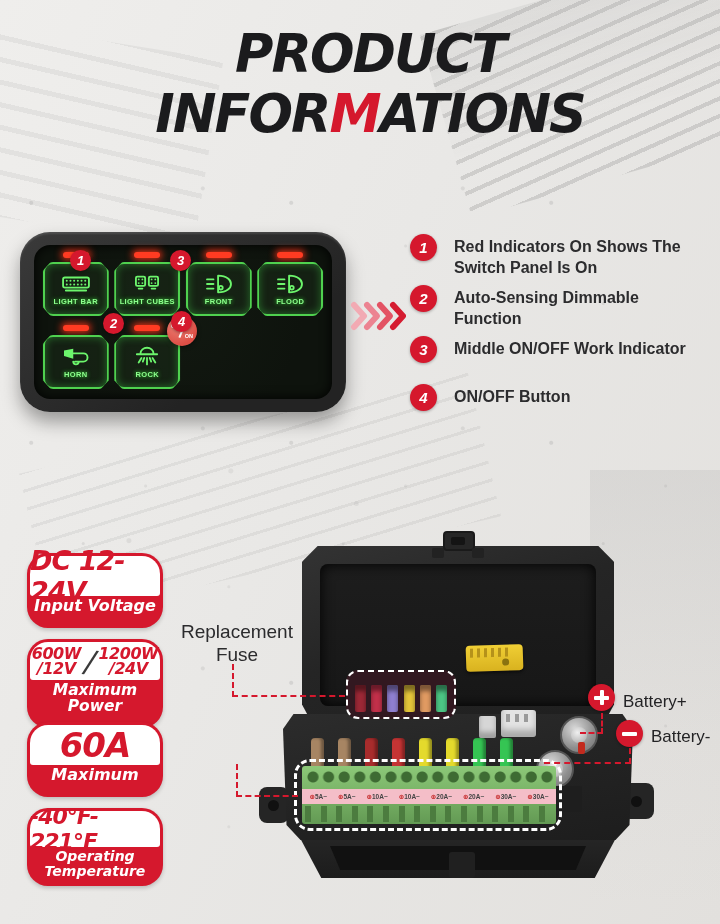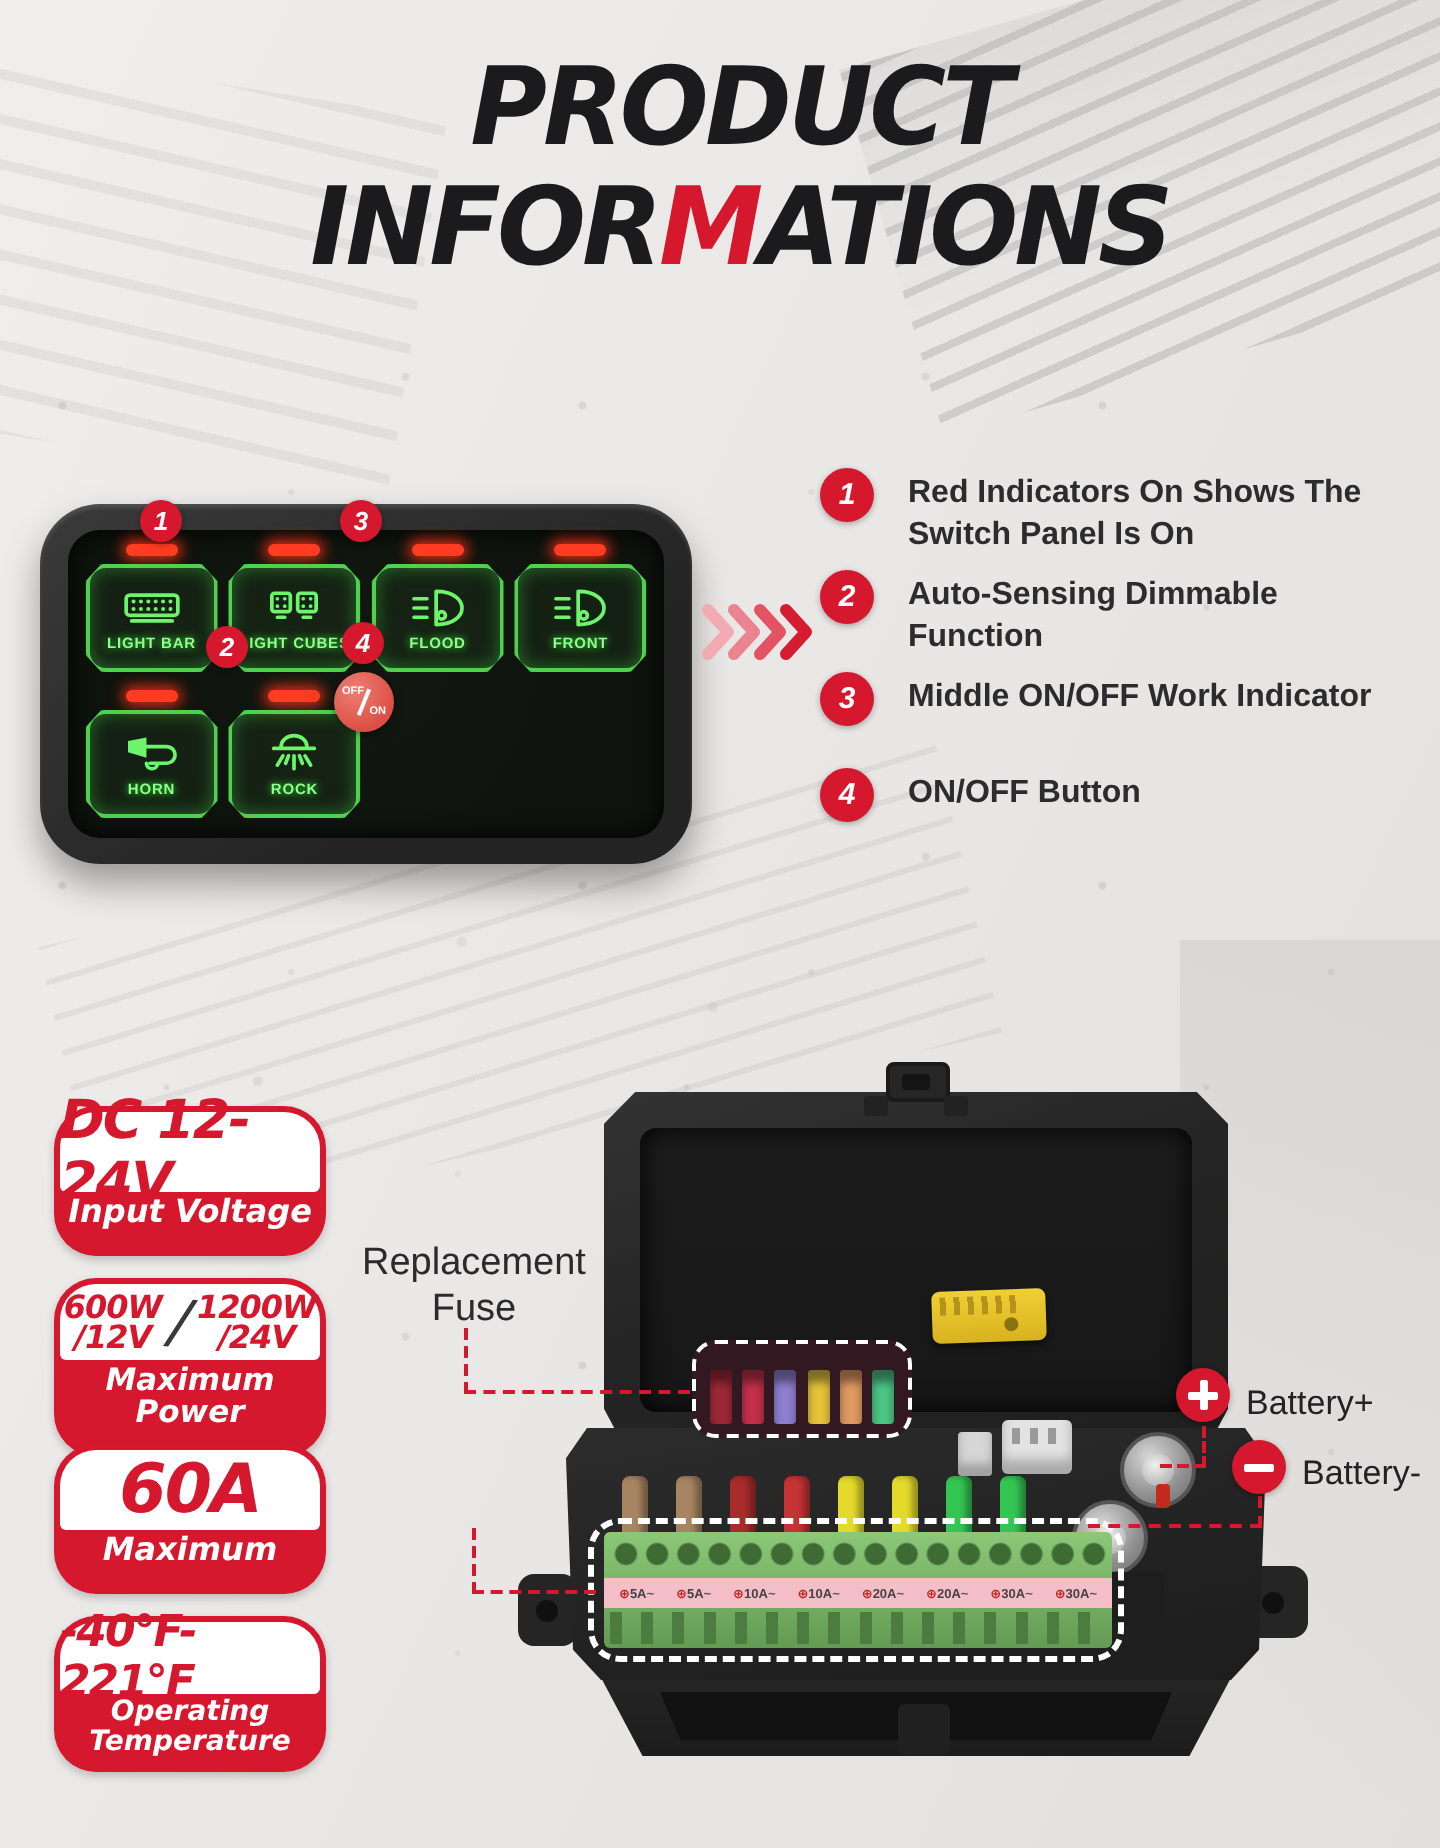--- a/index.html
+++ b/index.html
@@ -36,21 +36,21 @@
       radial-gradient(circle at 78% 16%,rgba(120,120,120,.4) 1.5px,transparent 2.5px),
       radial-gradient(circle at 88% 82%,rgba(120,120,120,.3) 1px,transparent 2px);
     background-size:260px 240px;}
   
   .title{position:absolute;left:0;top:24px;width:740px;text-align:center;z-index:2;
     font-family:"DejaVu Sans","Liberation Sans",sans-serif;
     font-weight:bold;font-style:italic;color:#1b1b1d;
     font-size:54px;line-height:60px;letter-spacing:-2px;transform:scaleX(.97);}
   .title .accent{color:#d5182d;}
   
-  .panel{position:absolute;left:20px;top:252px;width:326px;height:180px;z-index:2;
+  .panel{position:absolute;left:20px;top:232px;width:326px;height:180px;z-index:2;
     background:linear-gradient(145deg,#3a3a3a,#232323 70%);
     border-radius:30px;box-shadow:0 10px 18px rgba(0,0,0,.35), inset 0 2px 2px rgba(255,255,255,.12);}
   .screen{position:absolute;left:14px;top:13px;right:14px;bottom:13px;
     background:radial-gradient(circle at 50% 45%,#18211665,transparent 70%),#0e130d;
     border-radius:16px;box-shadow:inset 0 0 12px #000;
     display:grid;grid-template-columns:repeat(4,1fr);grid-template-rows:1fr 1fr;
     padding:4px 6px;box-sizing:border-box;}
   .cell{display:flex;flex-direction:column;align-items:center;justify-content:flex-start;padding-top:3px;}
   .ind{width:26px;height:6px;border-radius:3px;background:#ff3b22;
     box-shadow:0 0 7px 2px rgba(255,50,25,.85);margin-bottom:4px;}
@@ -233,33 +233,33 @@
       </div>
 
       <div class="cell">
         <div class="ind"></div>
         <div class="pbtn">
           <svg width="34" height="24" viewBox="0 0 36 26">
             <path class="icon-stroke" d="M5,8 H12 M5,13 H12 M5,18 H12"></path>
             <path class="icon-stroke" d="M17,4 L17,22 C27,22 31,17 31,13 C31,9 27,4 17,4 Z"></path>
             <circle class="icon-stroke" cx="20" cy="17" r="2"></circle>
           </svg>
-          <div class="plabel">FLOOD</div>
+          <div class="plabel">FRONT</div>
         </div>
       </div>
 
       <div class="cell">
         <div class="ind"></div>
         <div class="pbtn">
           <svg width="34" height="24" viewBox="0 0 36 26">
             <path class="icon-stroke" d="M5,8 H12 M5,13 H12 M5,18 H12"></path>
             <path class="icon-stroke" d="M17,4 L17,22 C27,22 31,17 31,13 C31,9 27,4 17,4 Z"></path>
             <circle class="icon-stroke" cx="20" cy="17" r="2"></circle>
           </svg>
-          <div class="plabel">FRONT</div>
+          <div class="plabel">FLOOD</div>
         </div>
       </div>
 
       <div class="cell">
         <div class="ind"></div>
         <div class="pbtn">
           <svg width="34" height="24" viewBox="0 0 36 26">
             <path class="icon-fill" d="M5,6 L15,4 L15,15 L5,12 Z"></path>
             <path class="icon-stroke" d="M15,9 H26 a4.5,4.5 0 0 1 0,9 H17 M21,18 a3,3 0 0 1 -6,0"></path>
           </svg>

